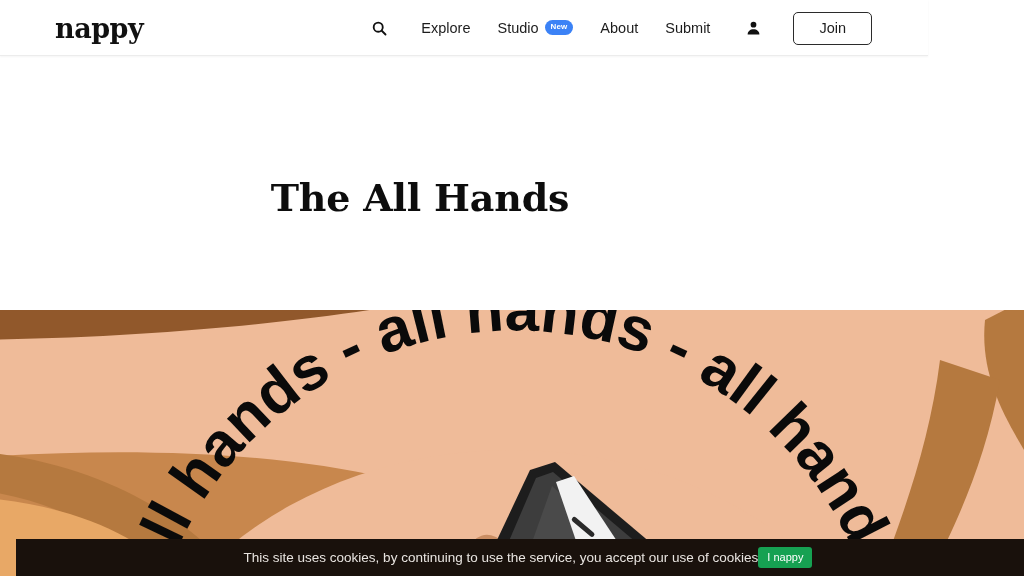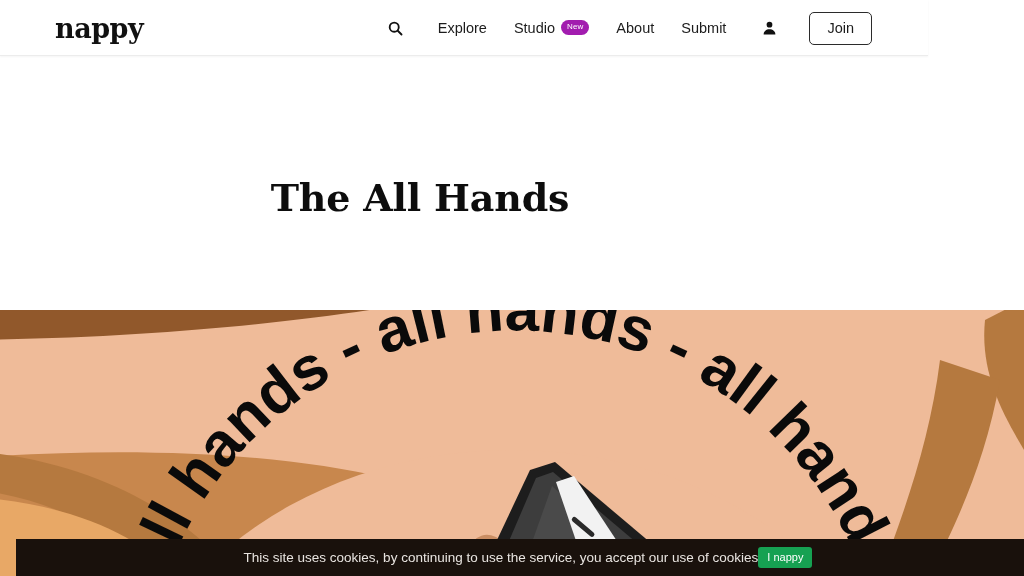--- a/index.html
+++ b/index.html
@@ -81,42 +81,42 @@
     display: inline-flex;
     align-items: center;
   }
 
   .nav-gap-1 { margin-left: 29px; }
   .nav-gap-2 { margin-left: 27px; }
 
   .badge-new {
     display: inline-block;
     margin-left: 6px;
-    background: #a21caf;
+    background: #3b82f6;
     color: #ffffff;
     font-size: 8px;
-    font-weight: 400;
+    font-weight: 700;
     line-height: 1;
     padding: 3.5px 6px 3.5px 6px;
     border-radius: 9px;
     letter-spacing: 0.1px;
     transform: translateY(-1px);
   }
 
   .account-icon-btn { margin-left: 30px; }
 
   .join-btn {
     margin-left: 27px;
     border: 1px solid #2b2b2b;
     border-radius: 5px;
     background: #ffffff;
     color: #1c1c1c;
     font-family: "Liberation Sans", sans-serif;
     font-size: 14.5px;
-    padding: 0 17px;
+    padding: 0 25px;
     height: 33px;
     line-height: 31px;
     cursor: pointer;
     white-space: nowrap;
   }
 
   
   .title-section {
     position: absolute;
     top: 56px; left: 0;

